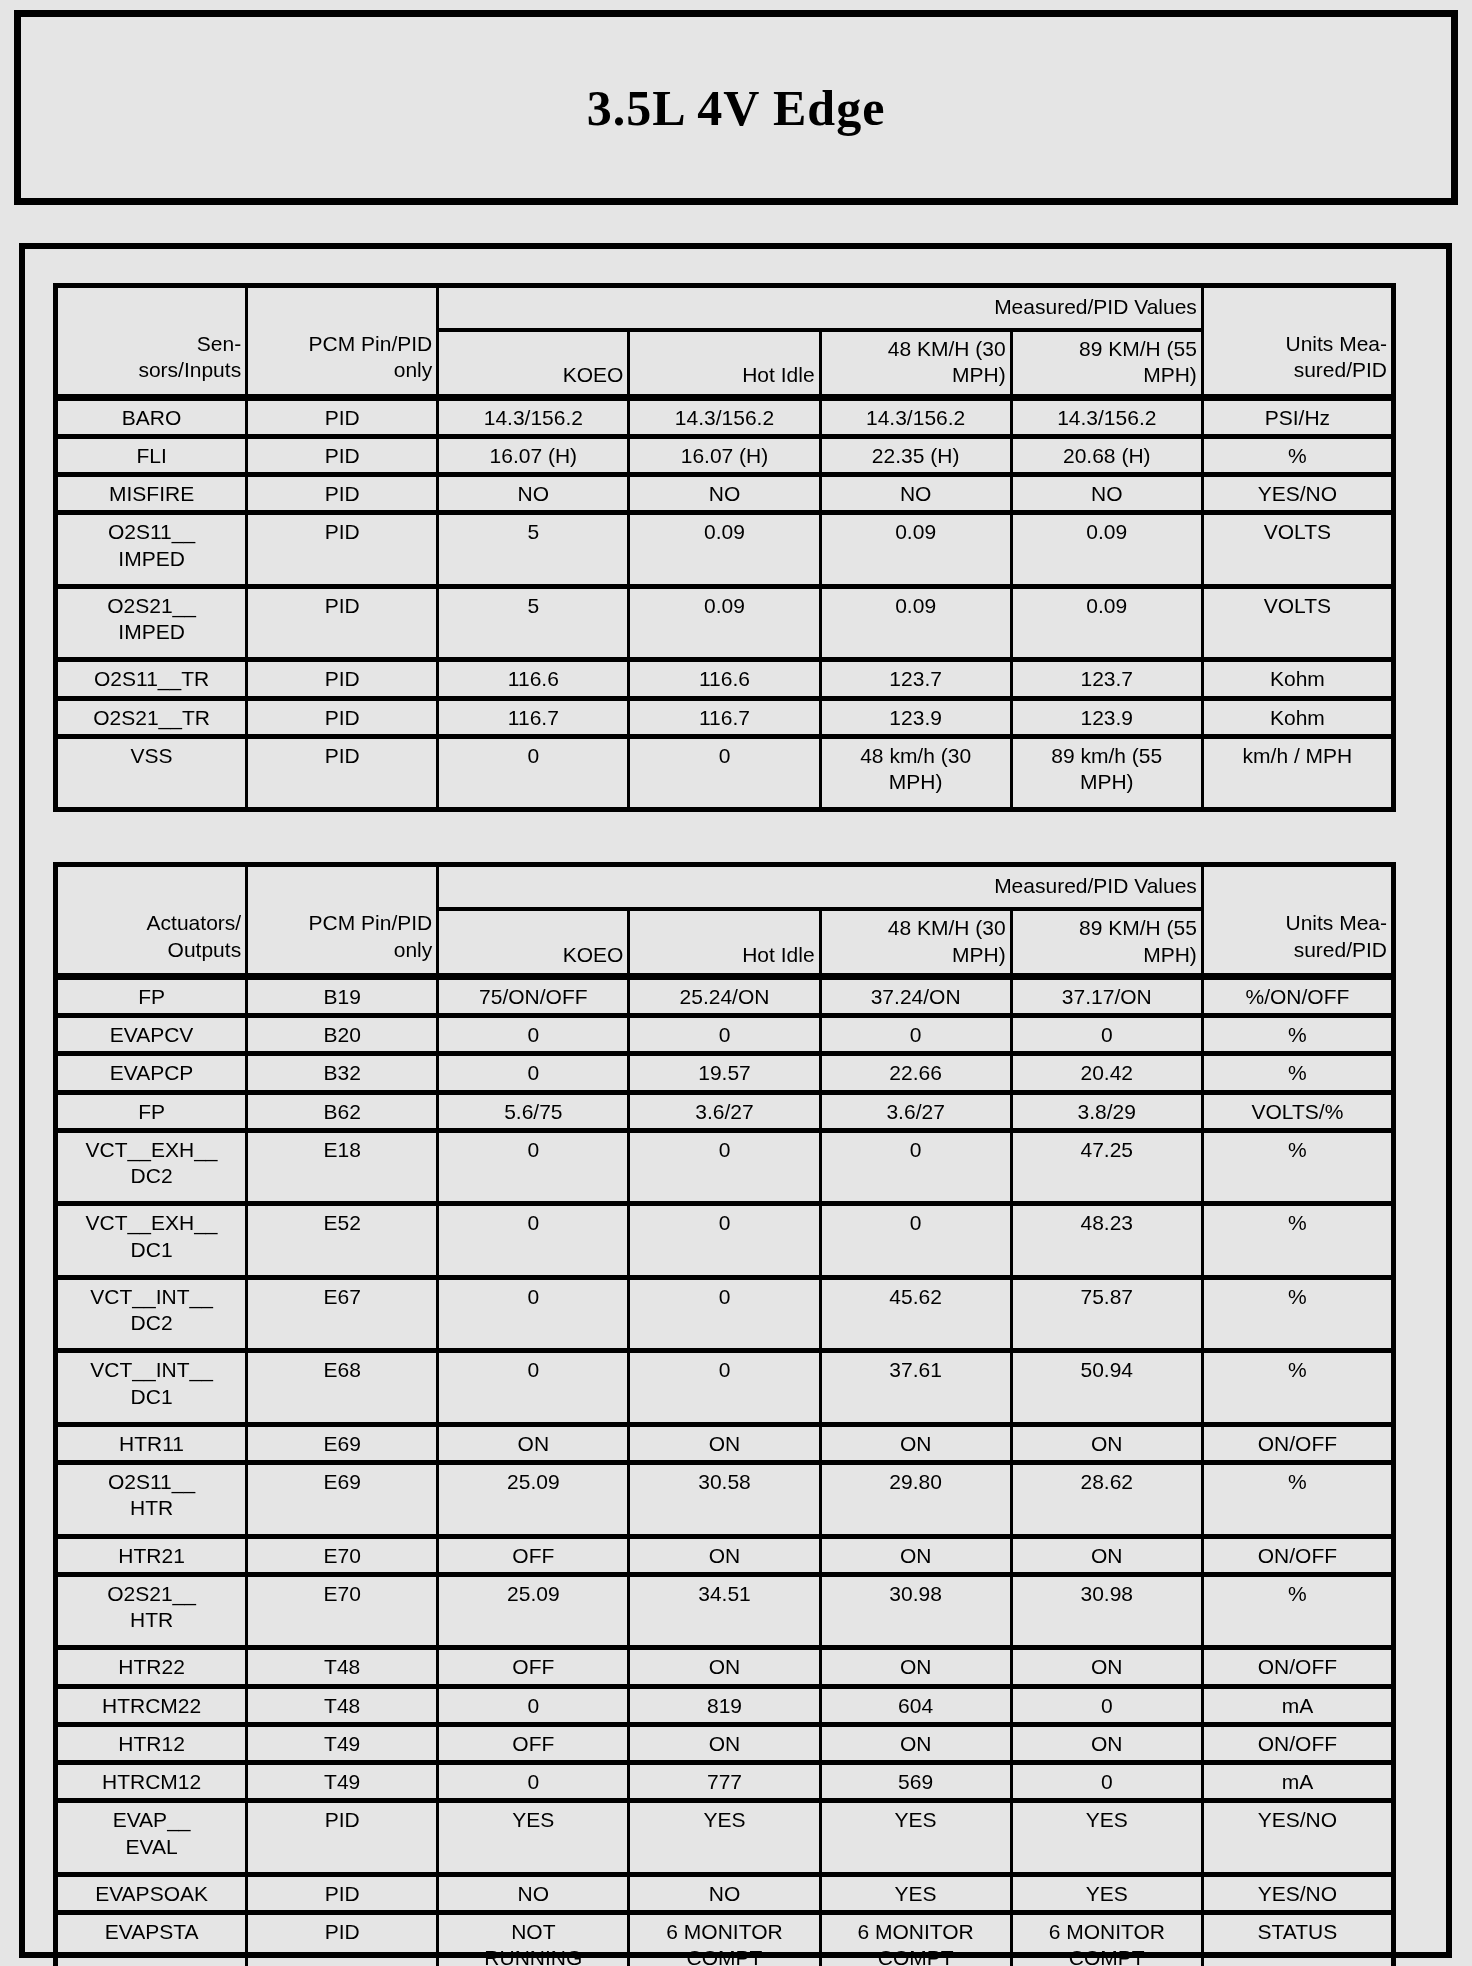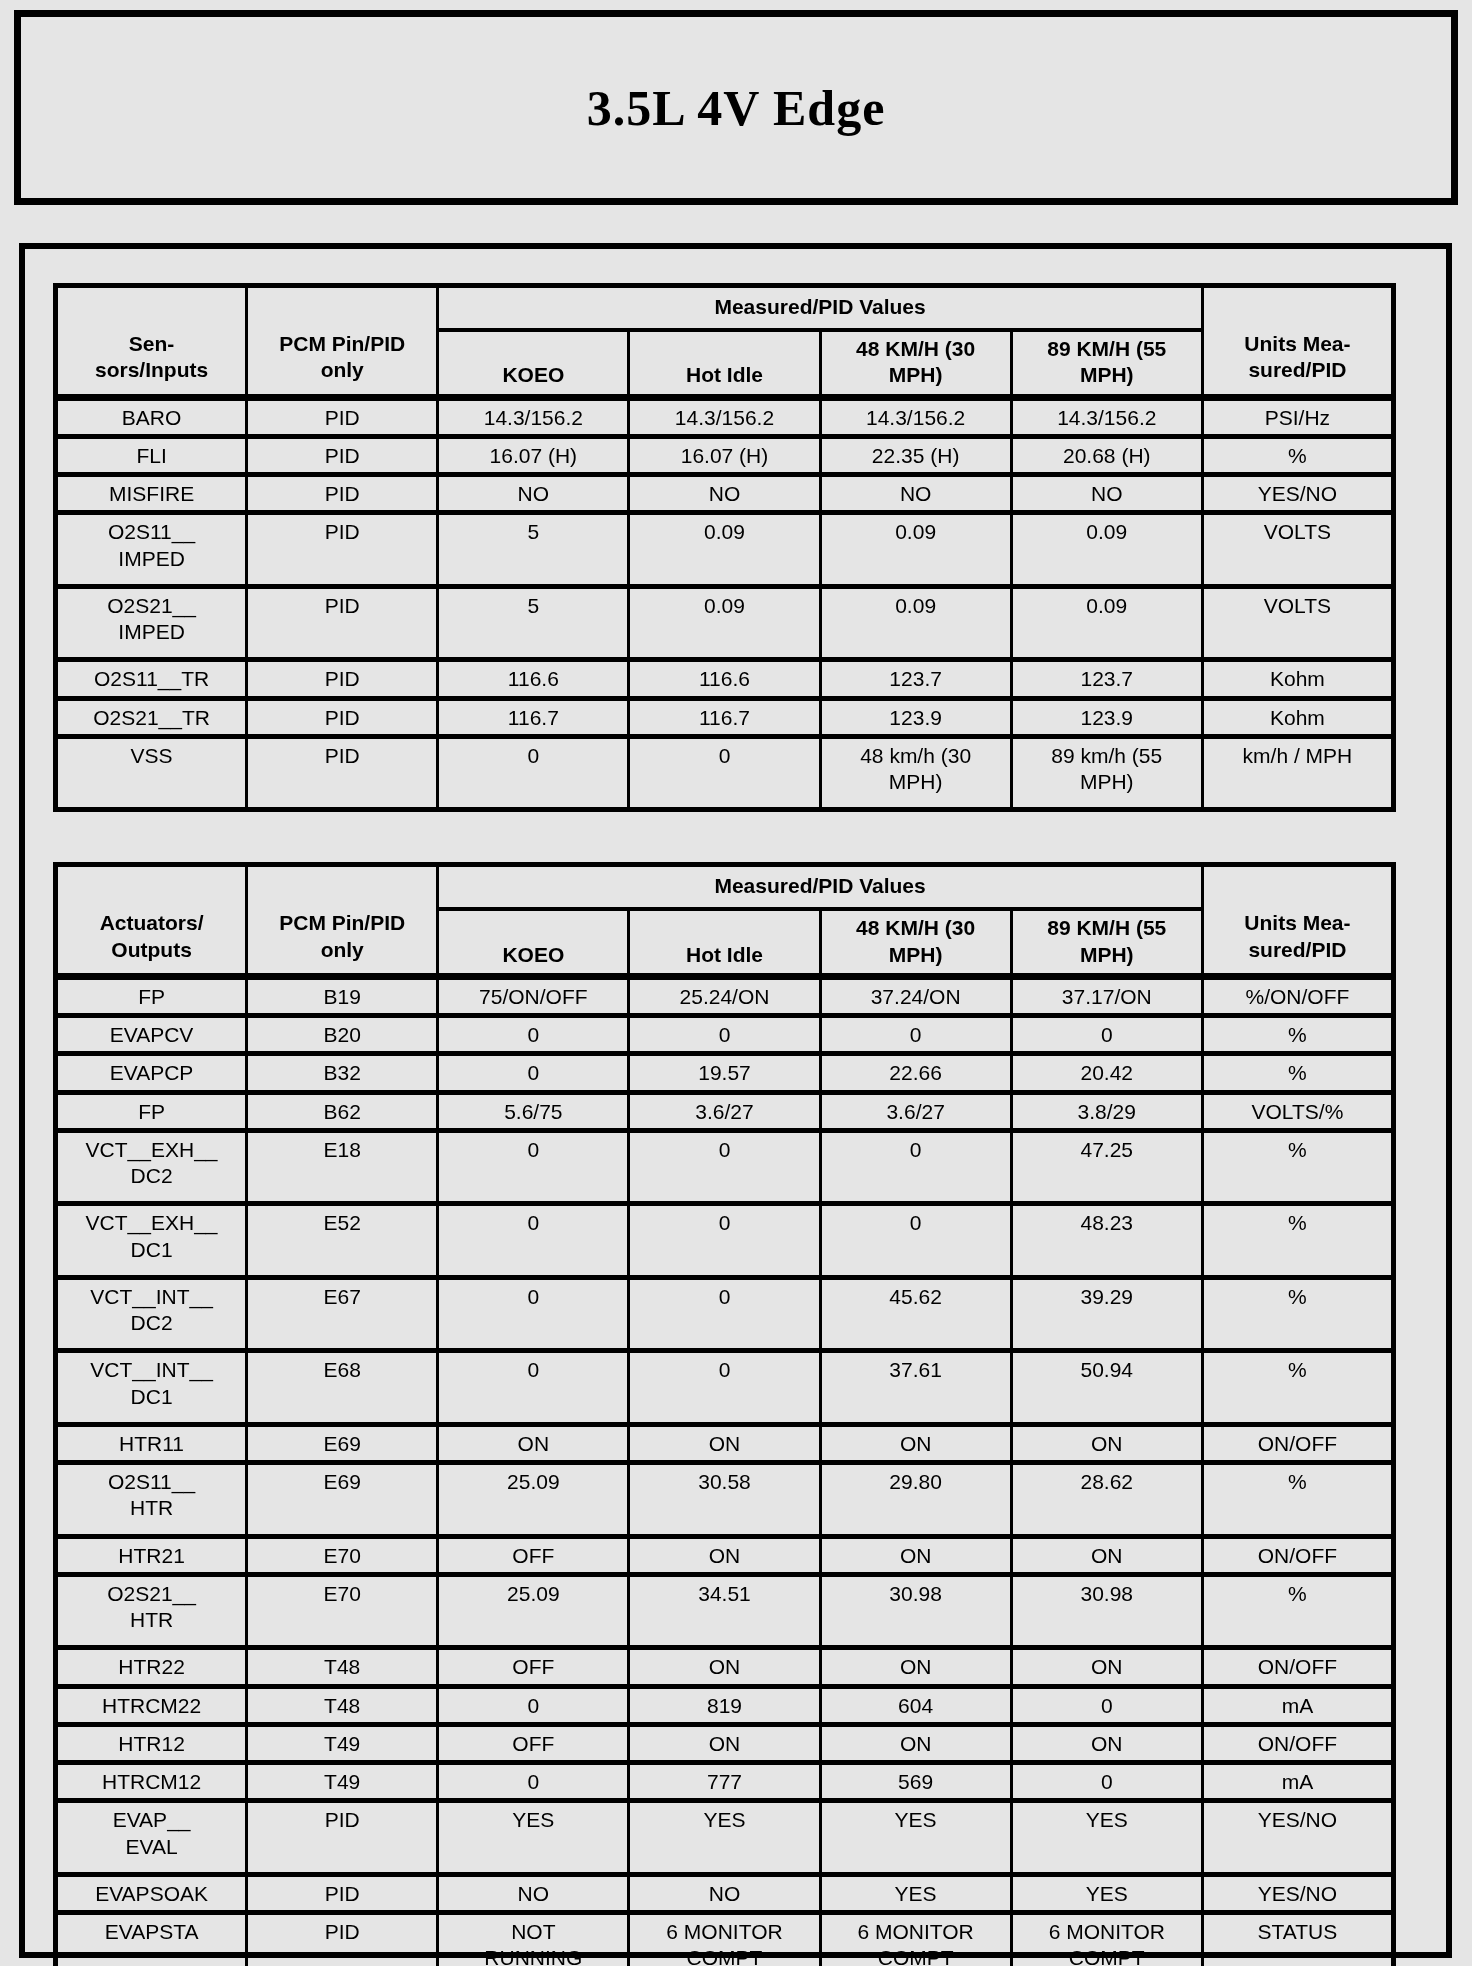--- a/index.html
+++ b/index.html
@@ -52,22 +52,23 @@
   }
   .data-table th, .data-table td {
     border: 3px solid #000;
     text-align: center;
     white-space: pre-line;
     font-size: 21px;
     line-height: 1.25;
     overflow: hidden;
   }
   .data-table th {
-    font-weight: bold;
+    font-weight: normal;
     padding: 4px 4px 6px 4px;
+    text-align: right;
   }
   .rowspan-head {
     vertical-align: bottom;
     padding-bottom: 10px !important;
     border-bottom-width: 7px !important;
   }
   .span-head {
     vertical-align: middle;
     border-bottom-width: 4px !important;
     height: 30px;
@@ -277,21 +278,21 @@
             <td>48.23</td>
             <td>%</td>
           </tr>
           <tr class="tall">
             <td>VCT__INT__
 DC2</td>
             <td>E67</td>
             <td>0</td>
             <td>0</td>
             <td>45.62</td>
-            <td>39.29</td>
+            <td>75.87</td>
             <td>%</td>
           </tr>
           <tr class="tall">
             <td>VCT__INT__
 DC1</td>
             <td>E68</td>
             <td>0</td>
             <td>0</td>
             <td>37.61</td>
             <td>50.94</td>

